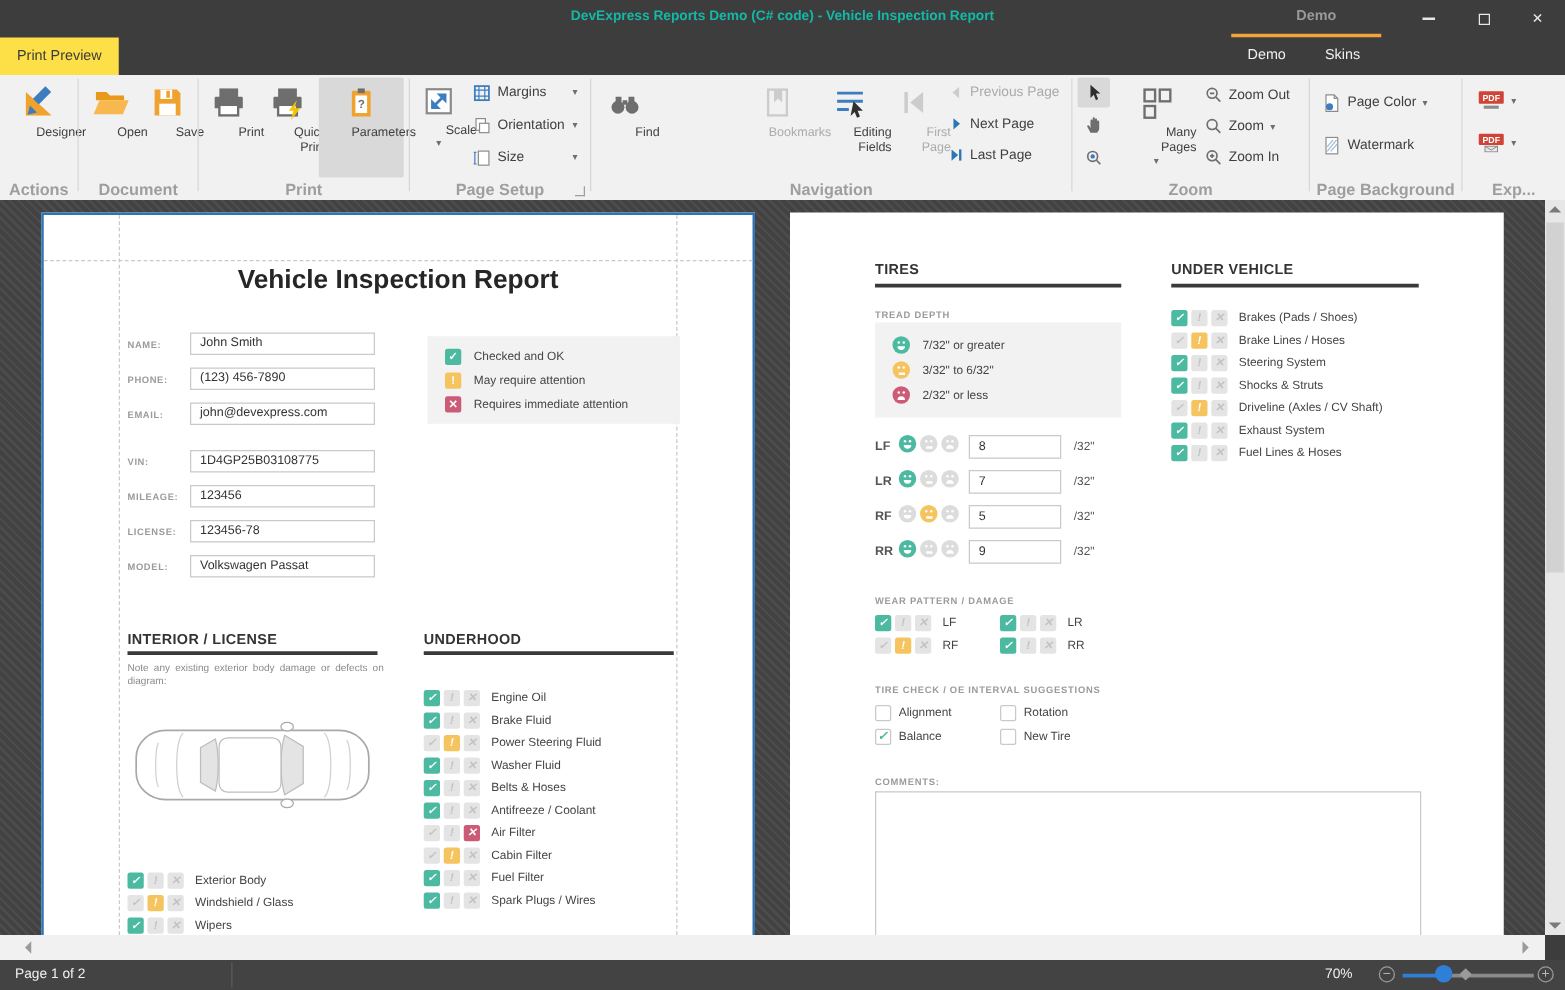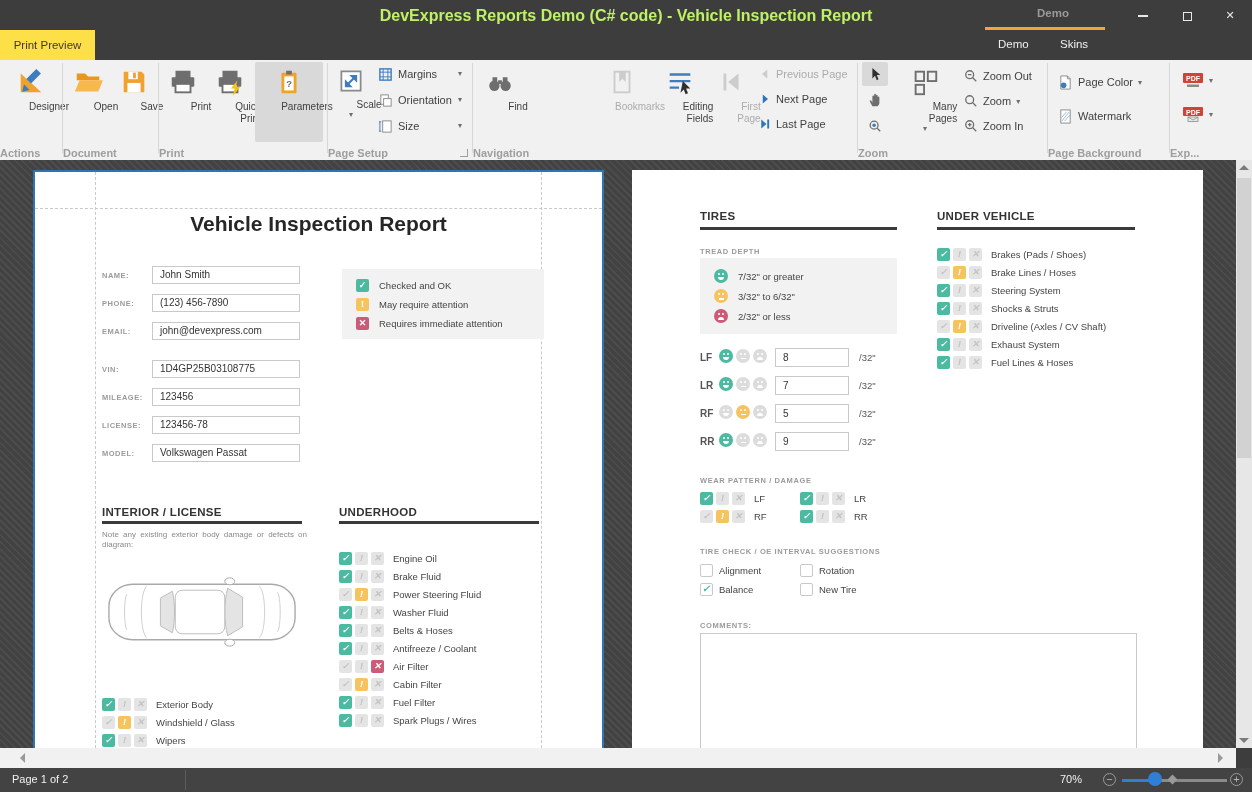--- a/index.html
+++ b/index.html
@@ -1,37 +1,37 @@
 <!DOCTYPE html>
 <html><head>
 <meta charset="utf-8">
 <style>
   * { margin:0; padding:0; box-sizing:border-box; }
   html,body { width:1252px; height:792px; }
   body { font-family:"Liberation Sans", sans-serif; position:relative; overflow:hidden; background:#3d3d3d; }
 
   
   #titlebar { position:absolute; left:0; top:0; width:1252px; height:30px; background:#3d3d3d; }
-  #title-text { position:absolute; left:0; right:0; top:7px; text-align:center; color:#bef264; font-size:16px; font-weight:bold; }
+  #title-text { position:absolute; left:0; right:0; top:7px; text-align:center; color:#14b8a6; font-size:11px; font-weight:bold; }
   #hdr-demo { position:absolute; left:1008px; top:7px; width:90px; text-align:center; color:#9a9a9a; font-size:11.5px; font-weight:bold; }
   #hdr-demo-line { position:absolute; left:985px; top:27px; width:120px; height:3px; background:#F2A33C; }
   .winbtn { position:absolute; top:6px; width:30px; height:18px; color:#e8e8e8; text-align:center; font-size:11px; line-height:18px; }
   #btn-min span { display:inline-block; width:10px; height:2px; background:#e8e8e8; vertical-align:middle; }
   #btn-max span { display:inline-block; width:9px; height:9px; border:1.5px solid #e8e8e8; vertical-align:middle; }
 
   
   #tabrow { position:absolute; left:0; top:30px; width:1252px; height:30px; background:#3d3d3d; }
   #app-tab { position:absolute; left:0; top:0; width:95px; height:30px; background:#fde047; color:#3b3b3b; font-size:11.5px; text-align:center; line-height:30px; }
   .ctx-tab { position:absolute; top:8px; color:#f0f0f0; font-size:11.5px; }
   #tab-demo { left:998px; } #tab-skins { left:1060px; }
 
   
   #ribbon { position:absolute; left:0; top:60px; width:1252px; height:100px; background:#f1f1f1; }
   .rgroup { position:absolute; top:0; height:100px; }
-  .rlabel { position:absolute; left:0; right:0; bottom:1px; font-size:11px; font-weight:bold; color:#9e9e9e; }
+  .rlabel { position:absolute; left:0; right:0; bottom:1px; text-align:center; font-size:13px; font-weight:bold; color:#9e9e9e; }
   .rsep { position:absolute; top:3px; height:90px; width:1px; background:#d7d7d7; }
   .bigbtn { position:absolute; top:2px; height:80px; display:flex; flex-direction:column; align-items:center; border-radius:2px; }
   .bigbtn svg { margin-top:5px; }
   .blab { font-size:10px; color:#3f3f3f; text-align:right; line-height:12px; margin-top:4px;padding-left:36px; }
   .bigbtn.sel { background:#d9d9d9; }
   .bigbtn.dis .blab { color:#ababab; }
   .caret { font-size:8px; color:#6e6e6e; line-height:7px; }
   .smallbtn { position:absolute; height:20px; display:flex; align-items:center; gap:5px; font-size:11px; color:#3f3f3f; }
   .smallbtn.dis { color:#ababab; }
   .smallbtn svg { flex:none; }

